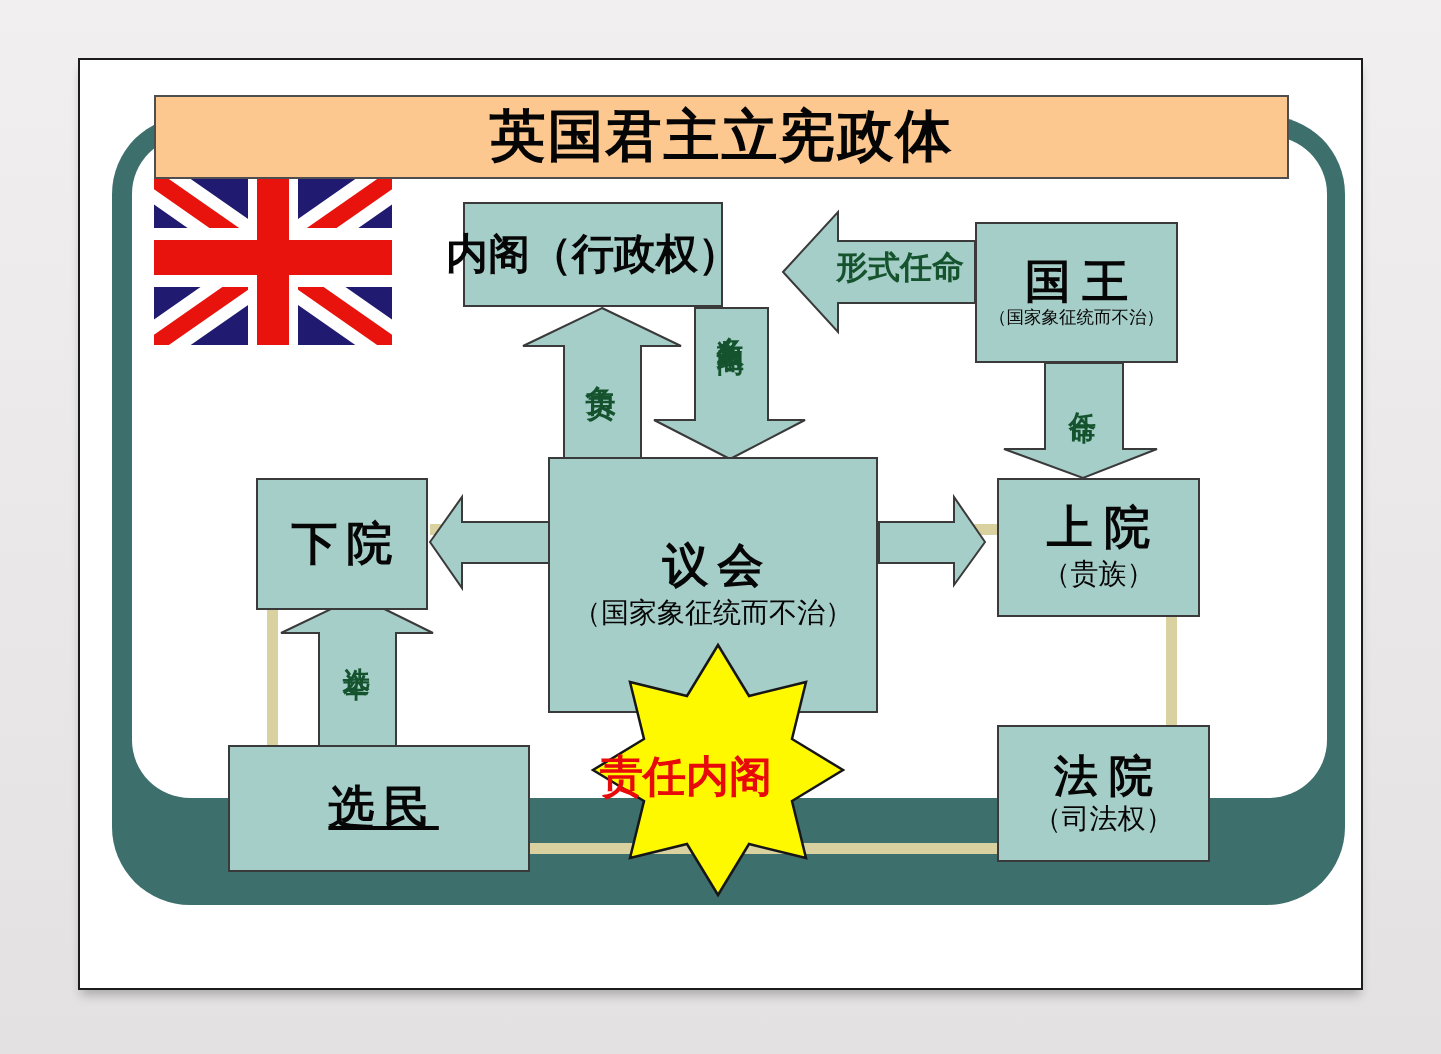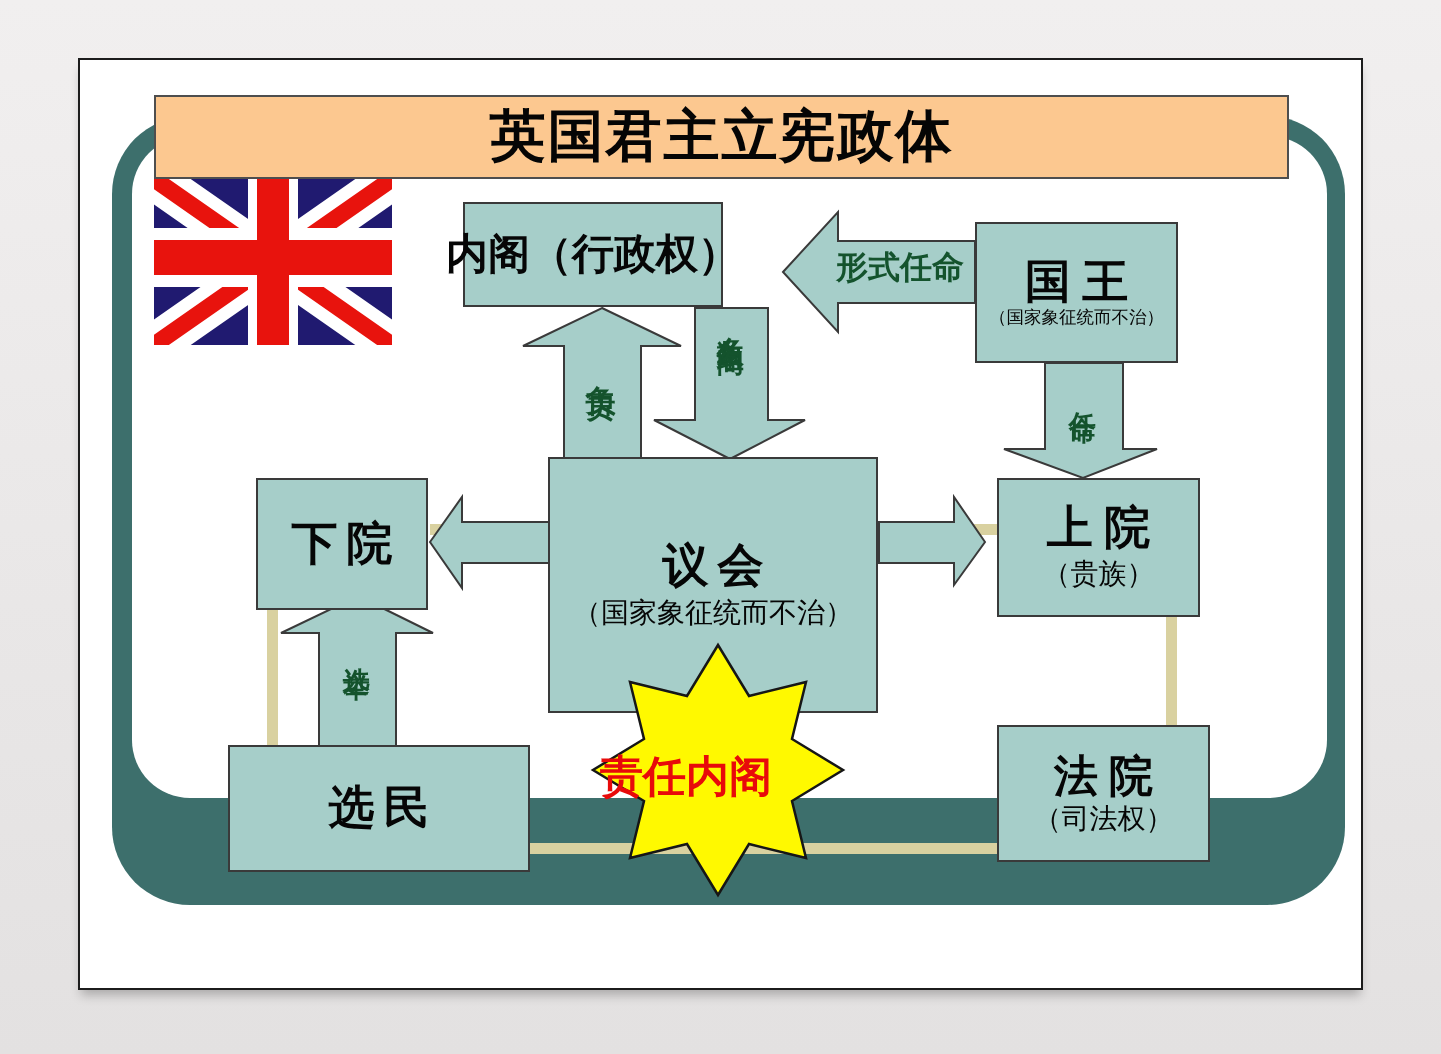--- a/index.html
+++ b/index.html
@@ -43,21 +43,21 @@
   .n-king .main{font-size:46px;letter-spacing:.25em;text-indent:.25em;}
   .n-king .sub{font-size:17.5px;margin-top:2px;}
   .n-parliament{left:548px;top:457px;width:330px;height:256px;}
   .n-parliament .main{font-size:46px;letter-spacing:.2em;text-indent:.2em;}
   .n-parliament .sub{font-size:28px;margin-top:8px;}
   .n-lower{left:256px;top:478px;width:172px;height:132px;}
   .n-lower .main{font-size:46px;letter-spacing:.2em;text-indent:.2em;}
   .n-upper{left:997px;top:478px;width:203px;height:139px;}
   .n-upper .main{font-size:46px;letter-spacing:.25em;text-indent:.25em;font-family:Liberation Mono, monospace;}
   .n-upper .sub{font-size:28px;}
-  .n-voters{left:228px;top:745px;width:302px;height:127px;}
+  .n-voters{left:228px;top:745px;width:302px;height:127px;text-decoration:underline;}
   .n-voters .main{font-size:46px;letter-spacing:.2em;text-indent:.2em;}
   .n-court{left:997px;top:725px;width:213px;height:137px;}
   .n-court .main{font-size:44px;letter-spacing:.25em;text-indent:.25em;}
   .n-court .sub{font-size:28px;}
   .edge-label{
     position:absolute;z-index:4;color:#14532d;font-weight:700;
     white-space:nowrap;line-height:1.05;
   }
   .edge-h{text-align:center;}
   .edge-v{

